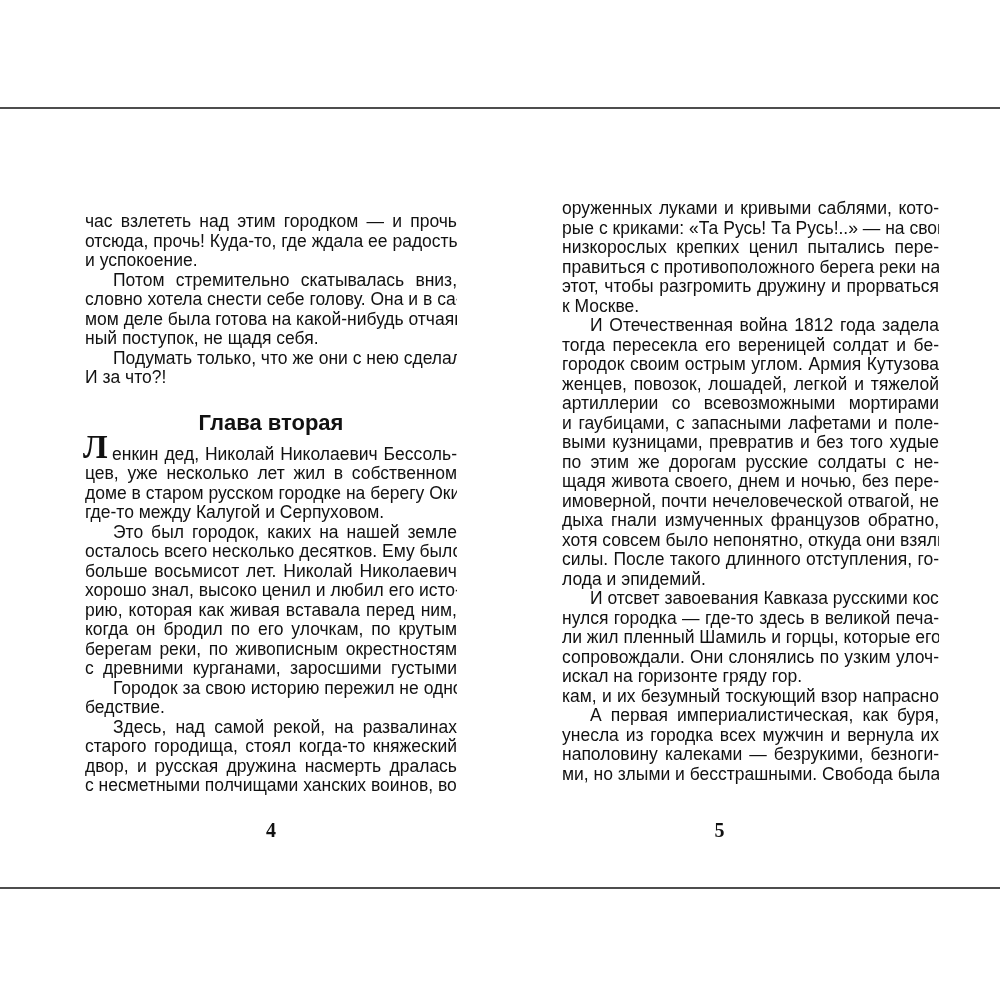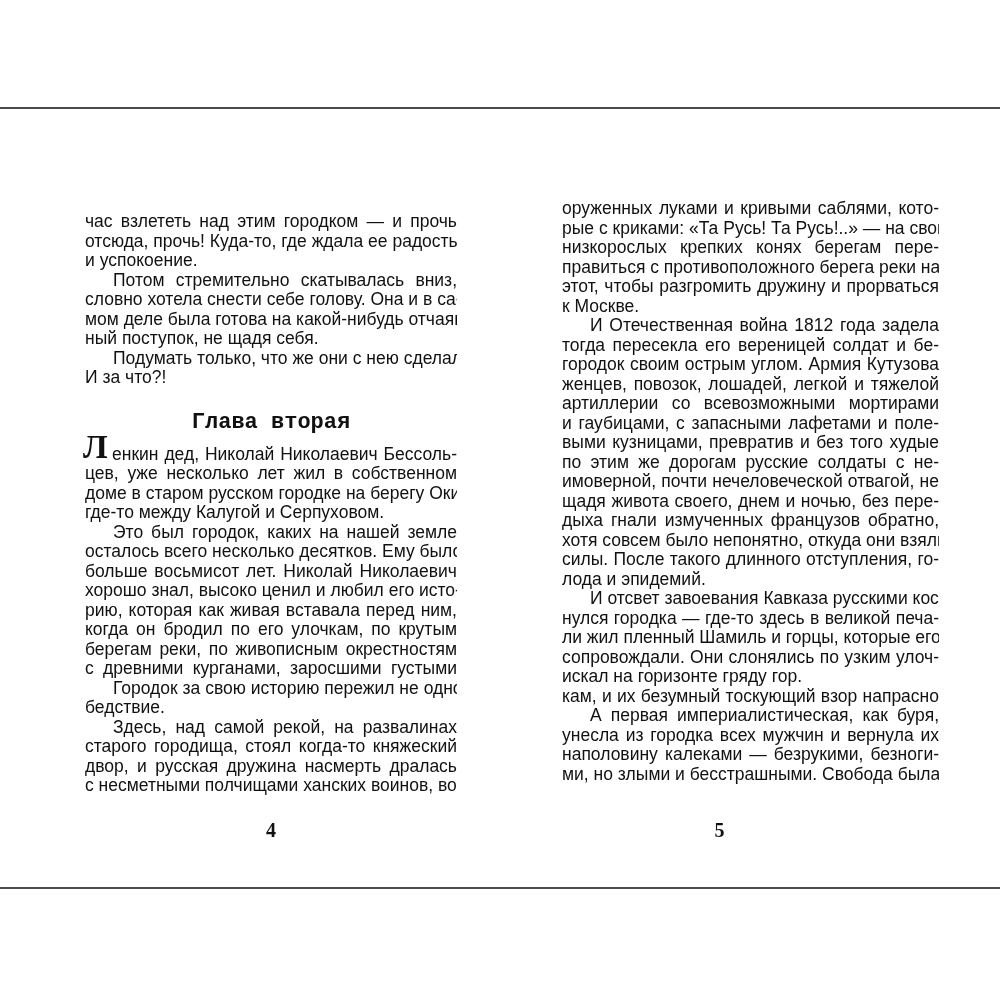--- a/index.html
+++ b/index.html
@@ -49,21 +49,21 @@
     text-align-last: left;
     -moz-text-align-last: left;
   }
   .line.indent { text-indent: 28px; }
   .line.after-cap {
     padding-left: 27px;
     box-sizing: border-box;
   }
 
   .chapter-heading {
-    font-family: Liberation Mono, monospace;
+    font-family: Liberation Sans, sans-serif;
     font-weight: bold;
     font-size: 22px;
     line-height: 24px;
     text-align: center;
     margin: 23px 0 10px 0;
   }
 
   .dropcap-para { position: relative; }
   .raised-cap {
     position: absolute;
@@ -136,36 +136,36 @@
         <div class="line">старого городища, стоял когда-то княжеский</div>
         <div class="line">двор, и русская дружина насмерть дралась</div>
         <div class="line">с несметными полчищами ханских воинов, во-</div>
       </div>
     </div>
 
   <div class="column right" id="right-col">
       <div class="para">
         <div class="line">оруженных луками и кривыми саблями, кото-</div>
         <div class="line">рые с криками: «Та Русь! Та Русь!..» — на своих</div>
-        <div class="line">низкорослых крепких конях берегам пере-</div>
+        <div class="line">низкорослых крепких ценил пытались пере-</div>
         <div class="line">правиться с противоположного берега реки на</div>
         <div class="line">этот, чтобы разгромить дружину и прорваться</div>
         <div class="line para-end">к Москве.</div>
       </div>
       <div class="para">
         <div class="line indent">И Отечественная война 1812 года задела</div>
         <div class="line">тогда пересекла его вереницей солдат и бе-</div>
         <div class="line">городок своим острым углом. Армия Кутузова</div>
         <div class="line">женцев, повозок, лошадей, легкой и тяжелой</div>
         <div class="line">артиллерии со всевозможными мортирами</div>
         <div class="line">и гаубицами, с запасными лафетами и поле-</div>
         <div class="line">выми кузницами, превратив и без того худые</div>
         <div class="line">по этим же дорогам русские солдаты с не-</div>
+        <div class="line">щадя живота своего, днем и ночью, без пере-</div>
         <div class="line">имоверной, почти нечеловеческой отвагой, не</div>
-        <div class="line">щадя живота своего, днем и ночью, без пере-</div>
         <div class="line">дыха гнали измученных французов обратно,</div>
         <div class="line">хотя совсем было непонятно, откуда они взяли</div>
         <div class="line">силы. После такого длинного отступления, го-</div>
         <div class="line para-end">лода и эпидемий.</div>
       </div>
       <div class="para">
         <div class="line indent">И отсвет завоевания Кавказа русскими кос-</div>
         <div class="line">нулся городка — где-то здесь в великой печа-</div>
         <div class="line">ли жил пленный Шамиль и горцы, которые его</div>
         <div class="line">сопровождали. Они слонялись по узким улоч-</div>

